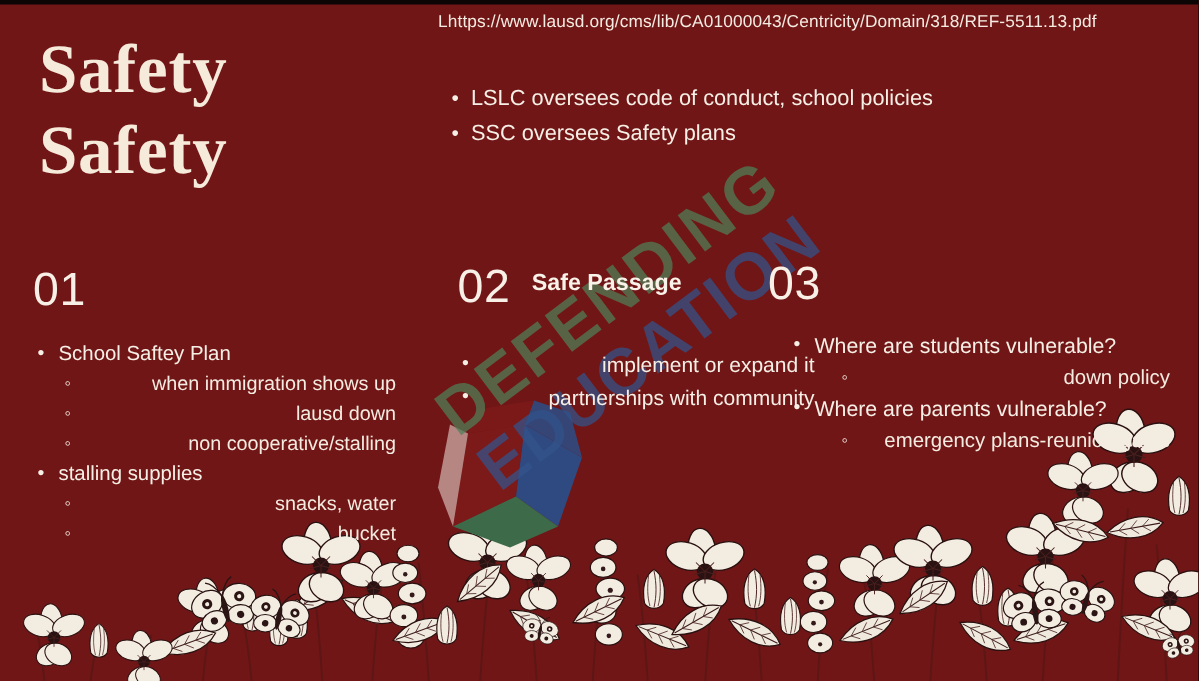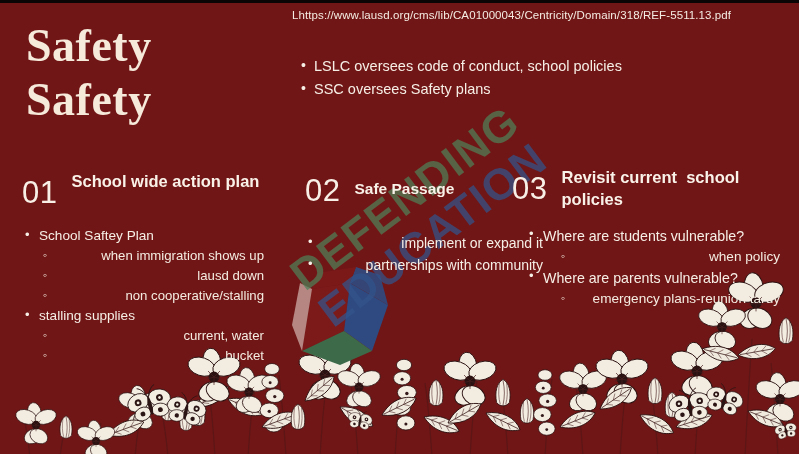--- a/index.html
+++ b/index.html
@@ -367,67 +367,65 @@
     <div id="header-link">Lhttps://www.lausd.org/cms/lib/CA01000043/Centricity/Domain/318/REF-5511.13.pdf</div>
 
     <ul id="header-bullets">
       <li>LSLC oversees code of conduct, school policies</li>
       <li>SSC oversees Safety plans</li>
     </ul>
 
     <div class="col" id="col1">
       <div class="col-head">
         <div class="col-num">01</div>
-        <div class="col-title">School wide action plan</div>
       </div>
       <ul class="blist">
         <li>
           <span>School Saftey Plan</span>
           <ul class="sublist">
             <li>when immigration shows up</li>
             <li>lausd down</li>
             <li>non cooperative/stalling</li>
           </ul>
         </li>
         <li>
           <span>stalling supplies</span>
           <ul class="sublist">
-            <li>current, water</li>
+            <li>snacks, water</li>
             <li>bucket</li>
           </ul>
         </li>
       </ul>
     </div>
 
     <div class="col" id="col2">
       <div class="col-head">
         <div class="col-num">02</div>
         <div class="col-title">Safe Passage</div>
       </div>
       <ul class="blist">
         <li>implement or expand it</li>
         <li>partnerships with community</li>
       </ul>
     </div>
 
     <div class="col" id="col3">
       <div class="col-head">
         <div class="col-num">03</div>
-        <div class="col-title">Revisit current  school policies</div>
       </div>
       <ul class="blist">
         <li>
           <span>Where are students vulnerable?</span>
           <ul class="sublist">
-            <li>when policy</li>
+            <li>down policy</li>
           </ul>
         </li>
         <li>
           <span>Where are parents vulnerable?</span>
           <ul class="sublist">
-            <li>emergency plans-reunion tardy</li>
+            <li>emergency plans-reunion gates</li>
           </ul>
         </li>
       </ul>
     </div>
 
   </div>
 </div>
 
 </body></html>

